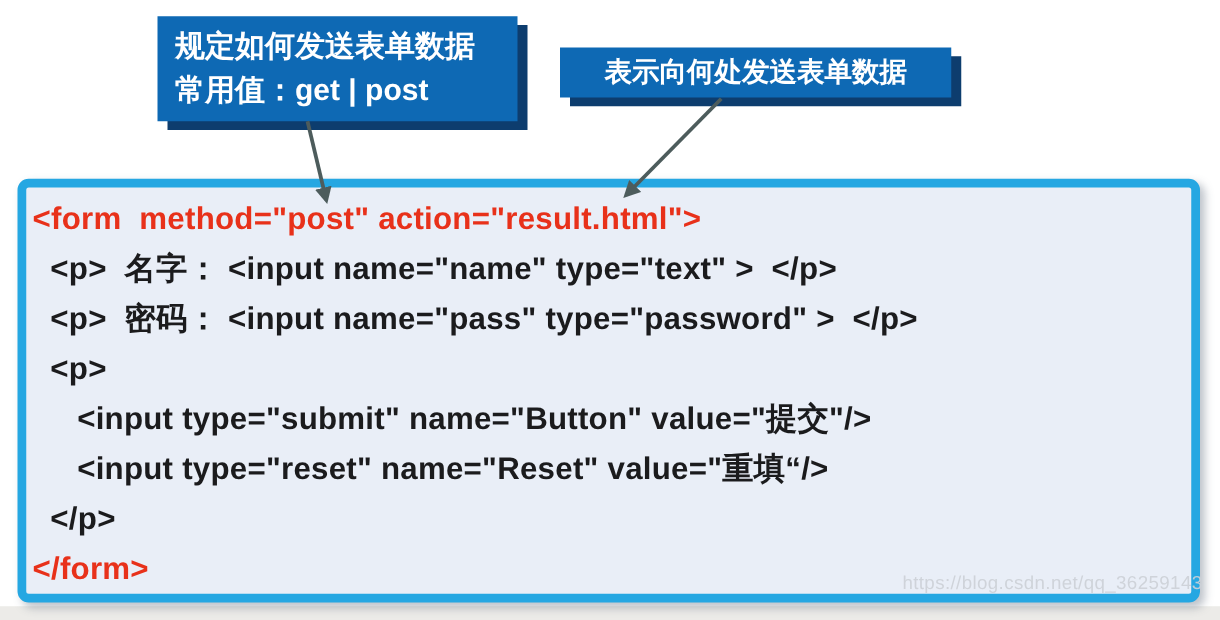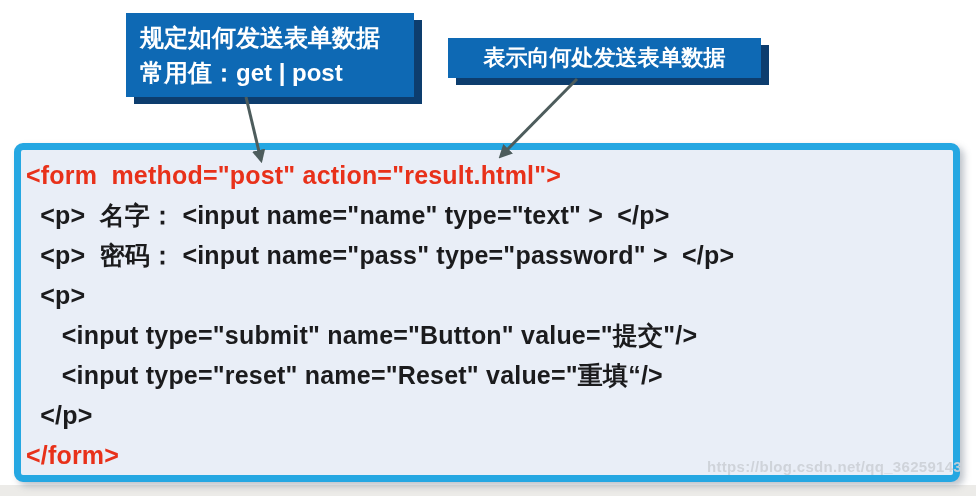--- a/index.html
+++ b/index.html
@@ -89,21 +89,21 @@
     letter-spacing: 0.2px;
   }
   .code-line.red   { color: var(--code_red, #e8311a); }
   .code-line.black { color: var(--code_black, #1b1b1d); }
   
   #watermark {
     position: absolute;
     right: 14px;
     top: 458px;
     font-size: 15px;
-    font-weight: 700;
+    font-weight: 400;
     color: #cdd1d7;
     opacity: 0.9;
     z-index: 6;
     letter-spacing: 0.3px;
   }
 </style>
 </head>
 <body>
 
 <div id="stage">

